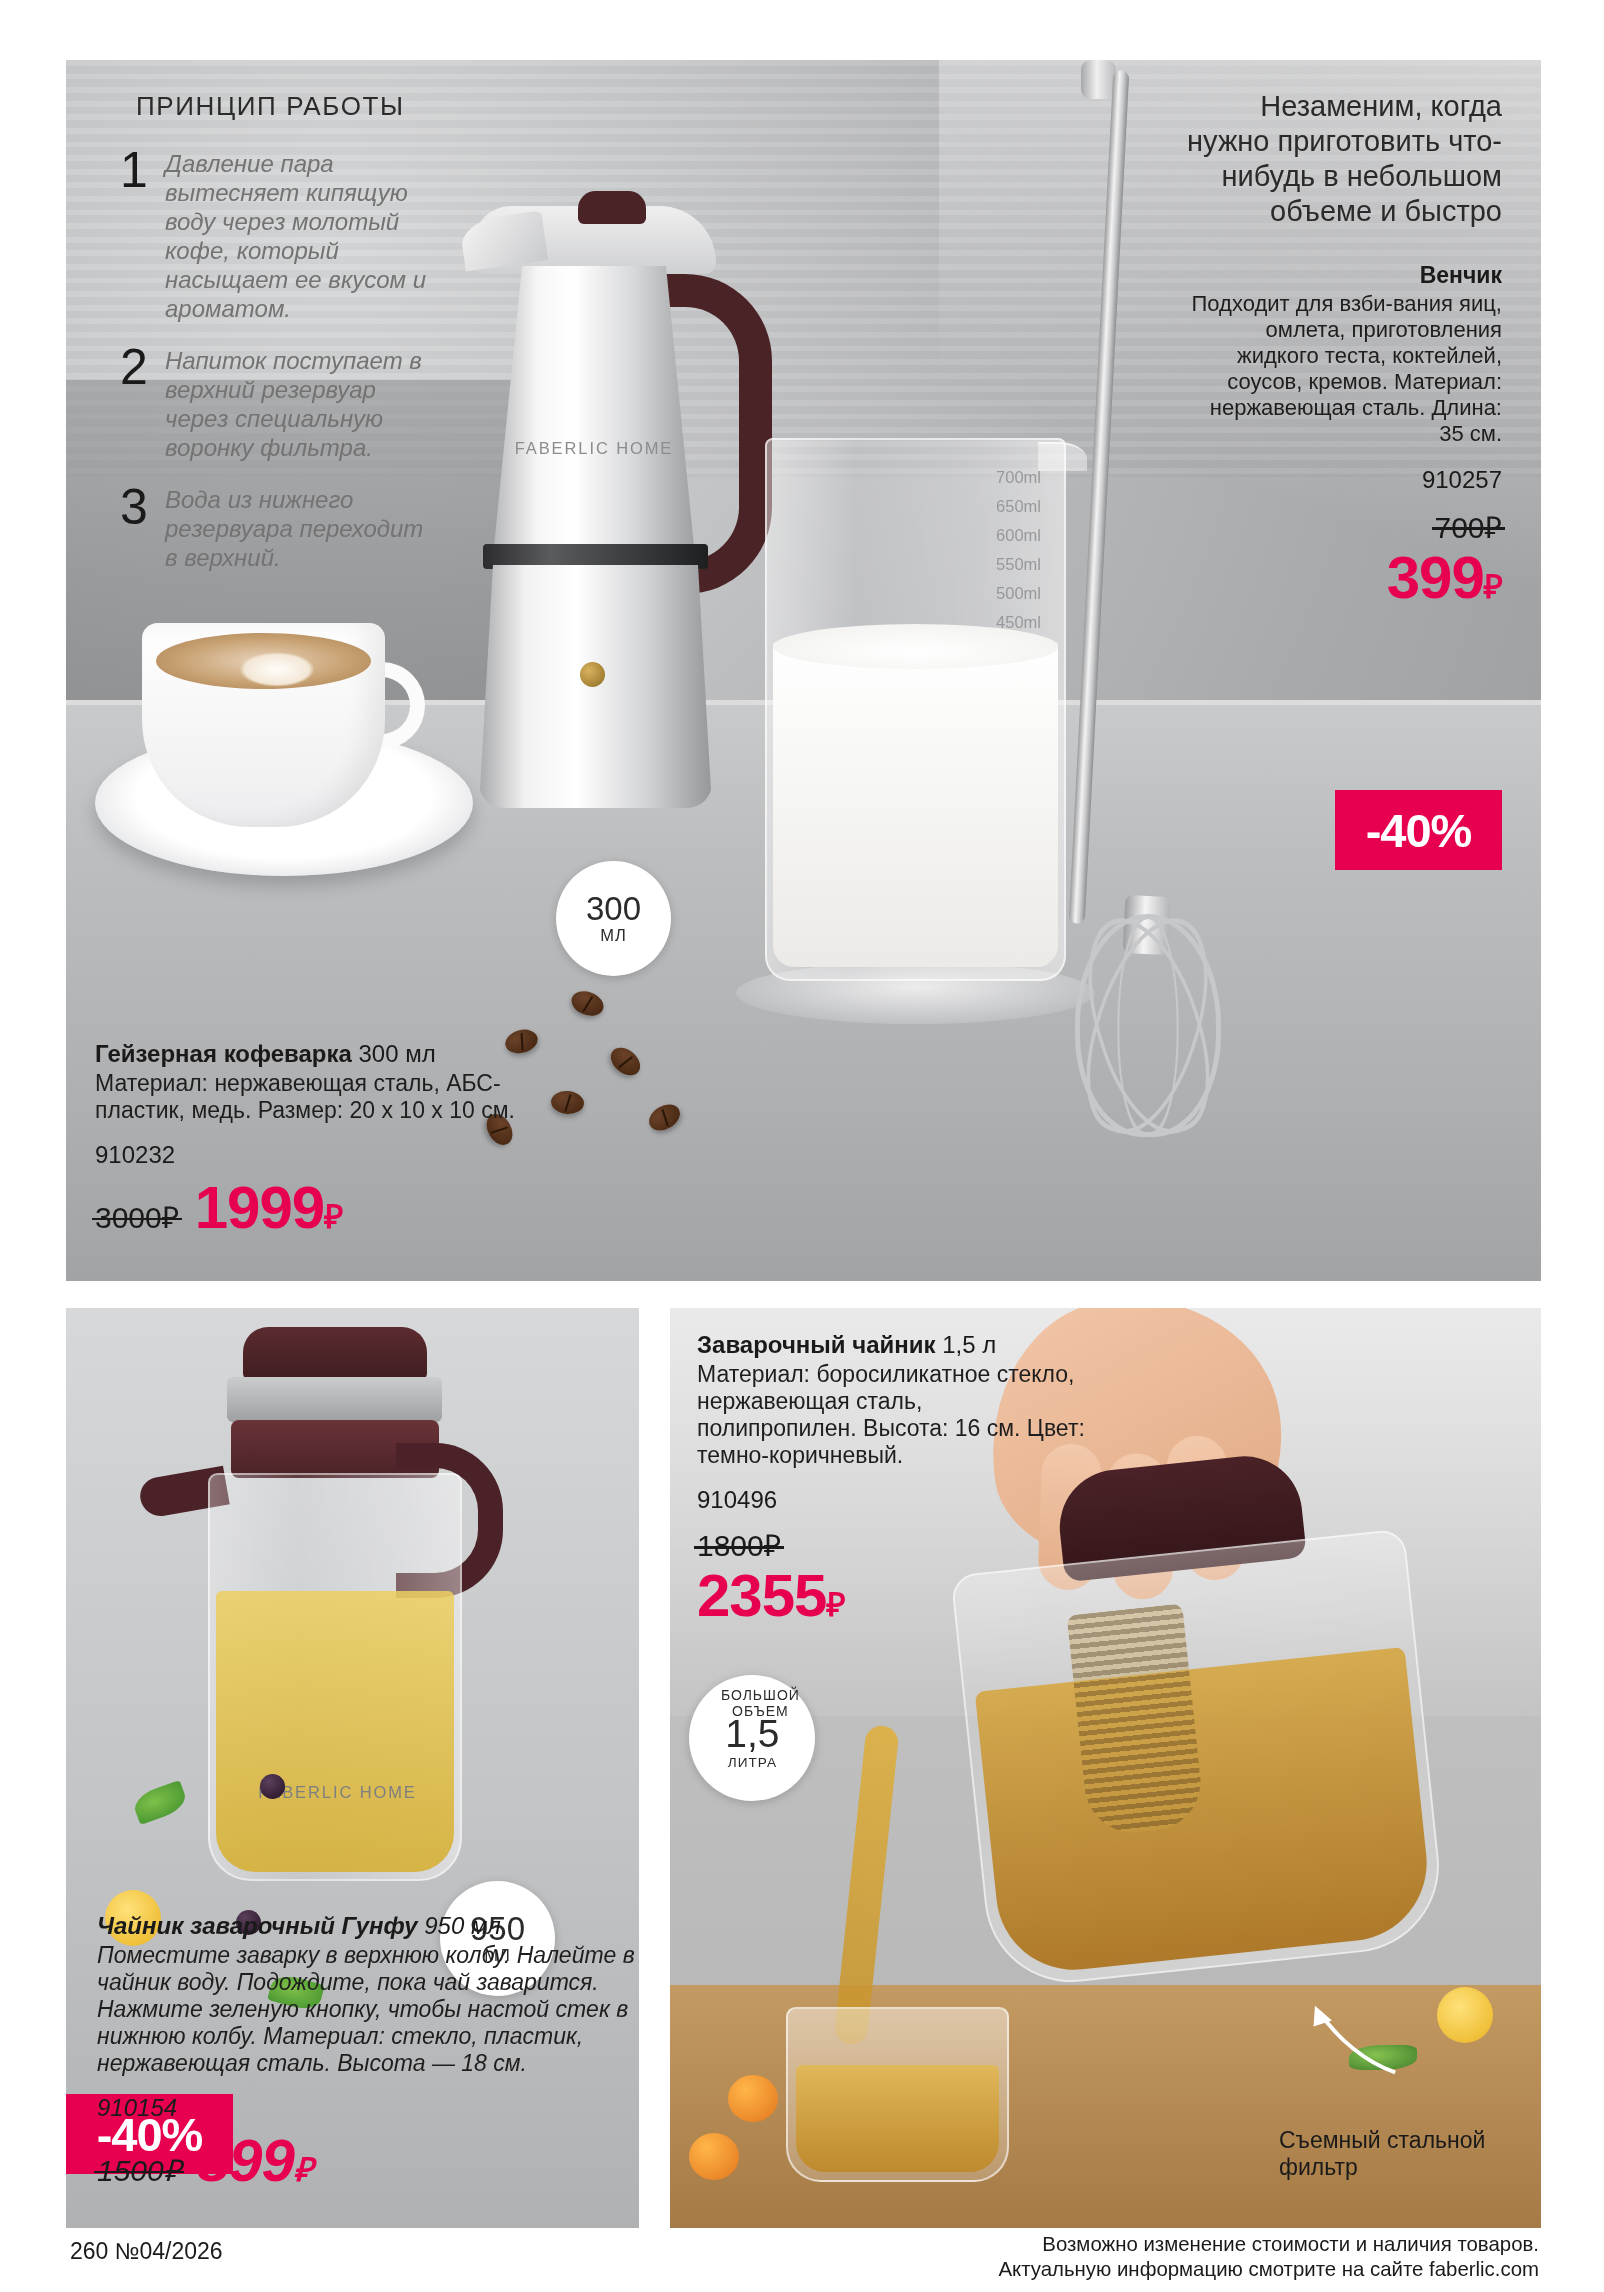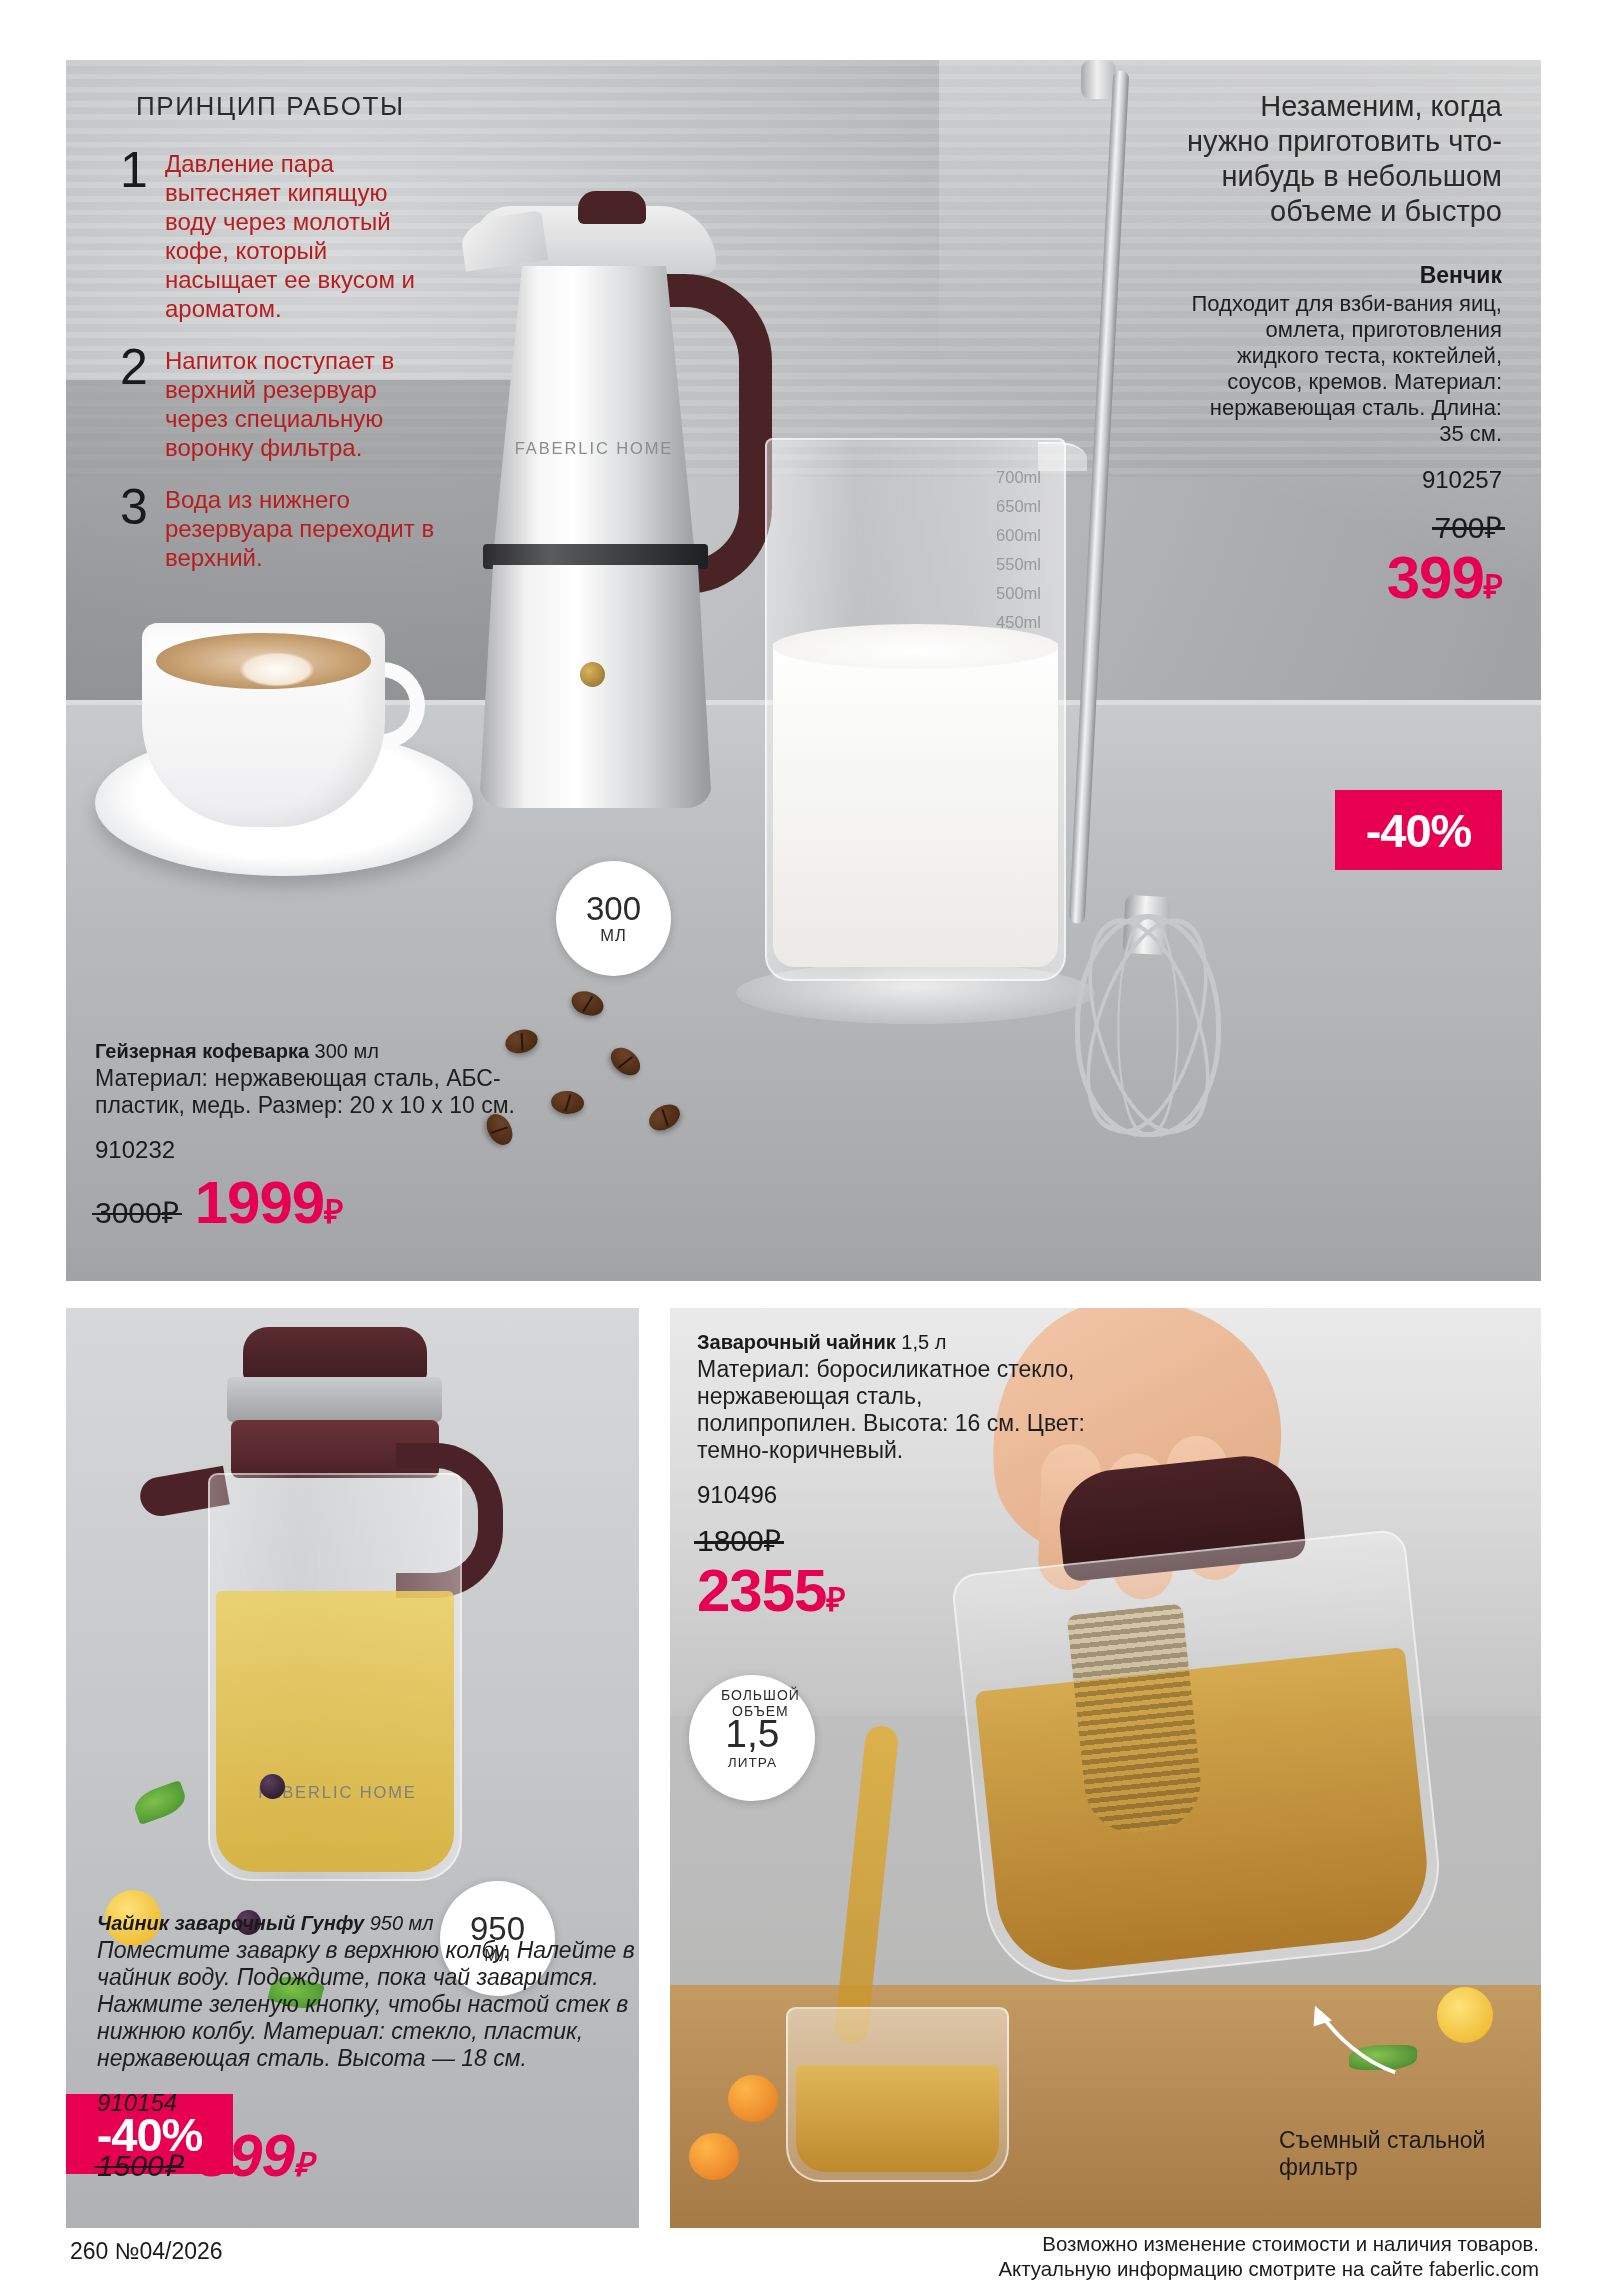--- a/index.html
+++ b/index.html
@@ -61,21 +61,21 @@
     position:absolute; left:70px; top:31px;
     margin:0; font-size:26px; letter-spacing:1.6px; font-weight:400; color:#2b2b2b;
   }
 
   .steps { position:absolute; left:54px; top:85px; width:320px; }
   .step { display:flex; margin-bottom:19.4px; }
   .step-num {
     font-size:50px; line-height:50px; color:#1a1a1a; font-weight:400;
     width:45px; flex:none; text-align:left;
   }
-  .step-text { font-size:24px; line-height:29px; color:#b91c1c; padding-top:3.9px; }
+  .step-text { font-size:24px; line-height:29px; color:#737373; padding-top:3.9px;font-style:italic; }
 
   
   .right-col {
     position:absolute; right:39px; top:29px; width:320px; text-align:right;
   }
   .tagline { font-size:29px; line-height:35px; color:#2a2a2a; }
   .whisk-name { margin-top:33px; font-size:23px; font-weight:700; color:#1a1a1a; }
   .whisk-desc { font-size:22px; line-height:26px; color:#1e1e1e; margin-top:1.9px; }
   .whisk-code { font-size:24px; margin-top:19.4px; color:#1a1a1a; }
   .whisk-old {
@@ -251,21 +251,21 @@
   .bean{ position:absolute; width:33px; height:23px; border-radius:50%;
          background: radial-gradient(ellipse at 35% 30%, #6b4228, #40220f);
          box-shadow:0 2.9px 4.9px rgba(0,0,0,.3); }
   .bean::after{ content:""; position:absolute; left:50%; top:2.9px; width:1.9px; height:17.5px;
                 margin-left:-1px; background:#2a1609; border-radius:1.9px; transform:rotate(12deg);}
 
   
   .prod-top-text{
     position:absolute; left:29px; top:980px; width:466px;
   }
-  .pname { font-size:20px; font-weight:700; color:#1a1a1a; }
+  .pname { font-size:24px; font-weight:700; color:#1a1a1a; }
   .pname .light { font-weight:400; }
   .pdesc { font-size:23px; line-height:27px; color:#1e1e1e; margin-top:1.9px;}
   .pcode { font-size:24px; margin-top:17.5px; color:#1a1a1a;}
   .price-row { display:flex; align-items:baseline; margin-top:7.8px; }
   .old-price { font-size:30px; color:#1a1a1a; position:relative; margin-right:15.5px;}
   .old-price::after{ content:""; position:absolute; left:-2.9px; right:-2.9px; top:52%; height:2.9px; background:#1a1a1a;}
 
   
   .bl-block{
     position:absolute; left:66px; top:1308px; width:573px; height:920px; overflow:hidden;

